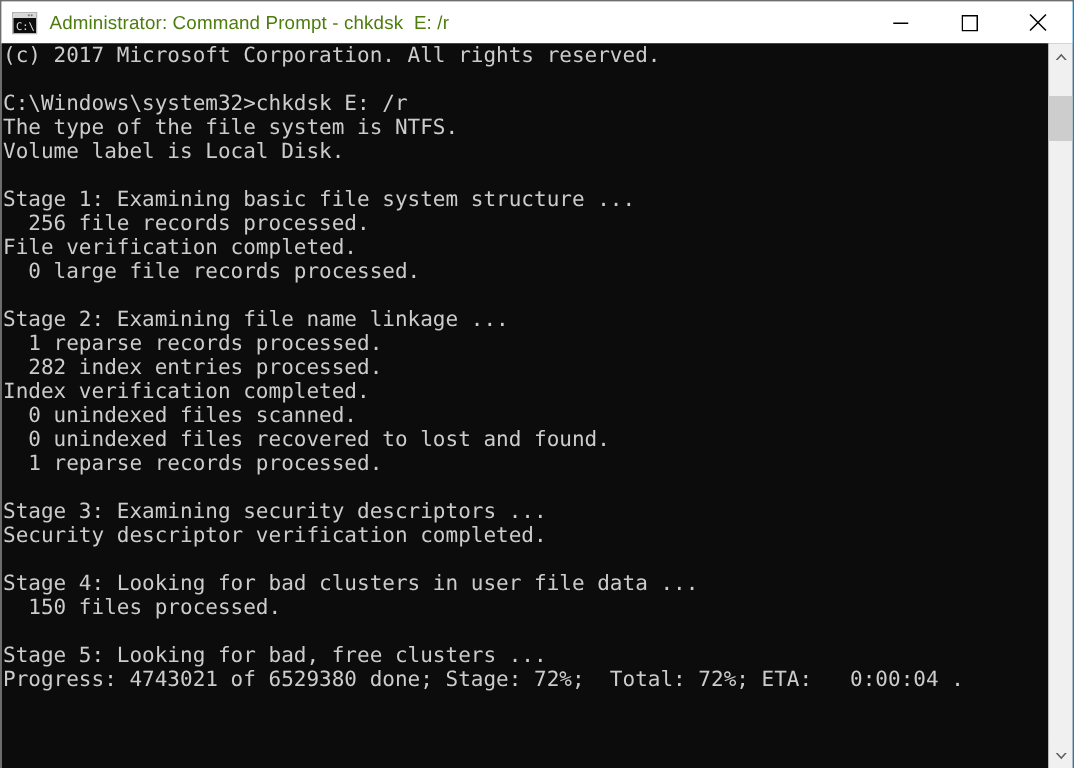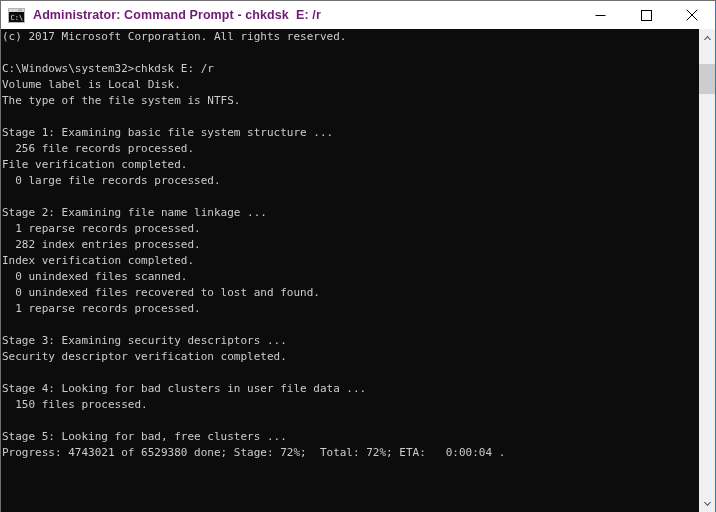--- a/index.html
+++ b/index.html
@@ -43,26 +43,25 @@
     width: 17px;
     height: 15px;
     margin-left: 7px;
     margin-right: 8px;
     flex: 0 0 auto;
     position: relative;
   }
 
   .title-text {
     font-size: 12.5px;
-    color: #701a75;
+    color: #4d7c0f;
     letter-spacing: 0.1px;
     white-space: pre;
     line-height: 28px;
     flex: 0 0 auto;
-    font-weight: bold;
   }
 
   .win-controls {
     margin-left: auto;
     display: flex;
     height: 28px;
     align-items: stretch;
   }
   .win-btn {
     width: 46px;
@@ -90,21 +89,21 @@
     top: 0;
     right: 17px;
     bottom: 0;
     background: #0c0c0c;
     overflow: hidden;
     padding: 0;
   }
 
   .console-line {
     font-family: "DejaVu Sans Mono", "Liberation Mono", monospace;
-    font-size: 11px;
+    font-size: 14px;
     line-height: 16px;
     height: 16px;
     color: #cccccc;
     white-space: pre;
     letter-spacing: 0px;
     padding-left: 1px;
   }
 
   
   .scrollbar {
@@ -184,22 +183,22 @@
       </div>
     </div>
   </div>
 
   <div class="console-wrap">
 
     <div class="console" id="console-output">
         <div class="console-line">(c) 2017 Microsoft Corporation. All rights reserved.</div>
         <div class="console-line">&nbsp;</div>
         <div class="console-line">C:\Windows\system32&gt;chkdsk E: /r</div>
+        <div class="console-line">The type of the file system is NTFS.</div>
         <div class="console-line">Volume label is Local Disk.</div>
-        <div class="console-line">The type of the file system is NTFS.</div>
         <div class="console-line">&nbsp;</div>
         <div class="console-line">Stage 1: Examining basic file system structure ...</div>
         <div class="console-line">  256 file records processed.</div>
         <div class="console-line">File verification completed.</div>
         <div class="console-line">  0 large file records processed.</div>
         <div class="console-line">&nbsp;</div>
         <div class="console-line">Stage 2: Examining file name linkage ...</div>
         <div class="console-line">  1 reparse records processed.</div>
         <div class="console-line">  282 index entries processed.</div>
         <div class="console-line">Index verification completed.</div>

